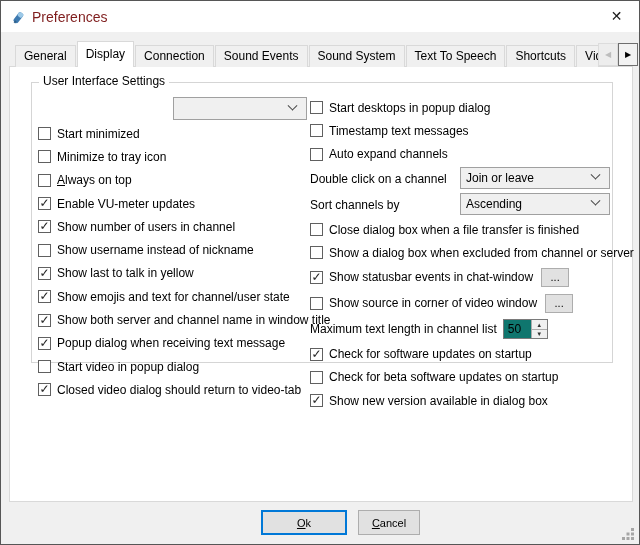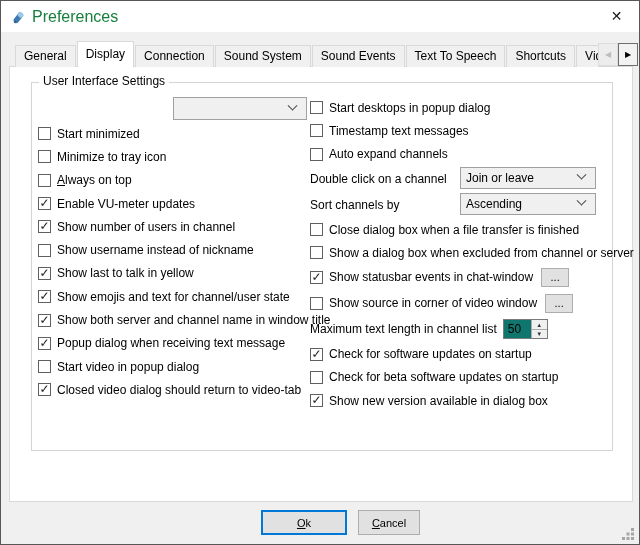--- a/index.html
+++ b/index.html
@@ -6,62 +6,62 @@
   html,body { width:640px; height:545px; }
   body { font-family:"Liberation Sans", sans-serif; font-size:12px; color:#000; }
 
   .window { position:relative; width:640px; height:545px; background:#f0f0f0;
             border:1px solid #565656; overflow:hidden; }
 
   
   .titlebar { position:absolute; top:0; left:0; right:0; height:31px; background:#ffffff;
               display:flex; align-items:center; }
   .app-icon { width:16px; height:16px; margin:0 6px 0 9px; display:inline-block; }
-  .title-text { font-size:16px; color:#15803d; }
+  .title-text { font-size:14px; color:#7f1d1d; }
   .close-btn { position:absolute; right:0; top:0; width:45px; height:30px;
                display:flex; align-items:center; justify-content:center;
                font-size:14px; color:#1a1a1a; cursor:pointer; }
 
   
   .tabstrip { position:absolute; left:14px; top:40px; width:583px; height:26px;
               display:flex; align-items:flex-end; overflow:hidden; white-space:nowrap; z-index:3; }
   .tab { height:22px; padding:3px 8px; background:#f0f0f0; border:1px solid #d9d9d9;
          border-bottom:none; margin-right:1px; cursor:pointer; flex:0 0 auto; }
   .tab.sel { height:26px; padding-top:5px; background:#ffffff; position:relative; z-index:4;margin-top:20px; }
   .tab-scroll { position:absolute; top:42px; left:597px; display:flex; z-index:5; }
   .tscroll { width:20px; height:23px; display:flex; align-items:center; justify-content:center;
              font-size:8px; }
   .tscroll.left  { background:#ededed; border:1px solid #dcdcdc; color:#bdbdbd; }
   .tscroll.right { background:#f2f2f2; border:1px solid #6e6e6e; color:#000; cursor:pointer; }
 
   
   .pane { position:absolute; left:8px; top:65px; width:624px; height:436px;
           background:#ffffff; border:1px solid #d9d9d9; z-index:2; }
-  .groupbox { position:absolute; left:21px; top:15px; width:582px; height:369px;
+  .groupbox { position:absolute; left:21px; top:15px; width:582px; height:281px;
               border:1px solid #d5d5d5; }
   .legend { position:absolute; top:-9px; left:7px; background:#ffffff; padding:0 4px; }
 
   
   .col { position:absolute; top:29px; }
   .col.left  { left:28px;  width:272px; }
   .col.right { left:300px; width:320px; }
   .row { position:relative; height:23.3px; display:flex; align-items:center; white-space:nowrap; }
   .row.tall { height:26px; }
 
   .cb { width:13px; height:13px; flex:0 0 13px; background:#ffffff; border:1px solid #606060;
         margin-right:6px; display:inline-flex; align-items:center; justify-content:center;
         font-size:12px; line-height:11px; color:#1f1f1f; cursor:pointer; }
   .lbl { cursor:default; }
   u { text-decoration:underline; }
 
   .combo { position:absolute; height:23px; background:#f0f0f0; border:1px solid #a0a0a0;
            display:inline-flex; align-items:center; cursor:pointer; }
   .row.combo-row .combo { top:1px; }
   .col.left  .combo { left:135px; width:134px; }
-  .col.right .combo { left:150px; width:136px; height:22px;gap:13px; }
+  .col.right .combo { left:150px; width:150px; height:22px;gap:13px; }
   .combo-val { padding-left:5px; flex:1 1 auto; overflow:hidden; }
   .chev { width:7px; height:7px; border-right:1.4px solid #444; border-bottom:1.4px solid #444;
           transform:rotate(45deg) translate(-2px,-2px); margin-right:10px; flex:0 0 7px; }
 
   .more { margin-left:8px; width:28px; height:19px; background:#e1e1e1; border:1px solid #adadad;
           font-family:"Liberation Sans", sans-serif; font-size:11px; line-height:9px; cursor:pointer; }
 
   .spin { margin-left:6px; display:inline-flex; height:20px; border:1px solid #7a7a7a;
           background:#0f766e; }
   .spin-val { width:27px; padding-left:4px; display:flex; align-items:center; }
@@ -93,22 +93,22 @@
       </svg>
     </span>
     <span class="title-text">Preferences</span>
     <span class="close-btn">✕</span>
   </div>
 
   <div class="tabstrip">
       <div class="tab">General</div>
       <div class="tab sel">Display</div>
       <div class="tab">Connection</div>
+      <div class="tab">Sound Events</div>
       <div class="tab">Sound System</div>
-      <div class="tab">Sound Events</div>
       <div class="tab">Text To Speech</div>
       <div class="tab">Shortcuts</div>
       <div class="tab">Video</div>
     </div>
   <div class="tab-scroll">
     <span class="tscroll left">◀</span>
     <span class="tscroll right">▶</span>
   </div>
 
   <div class="pane">

